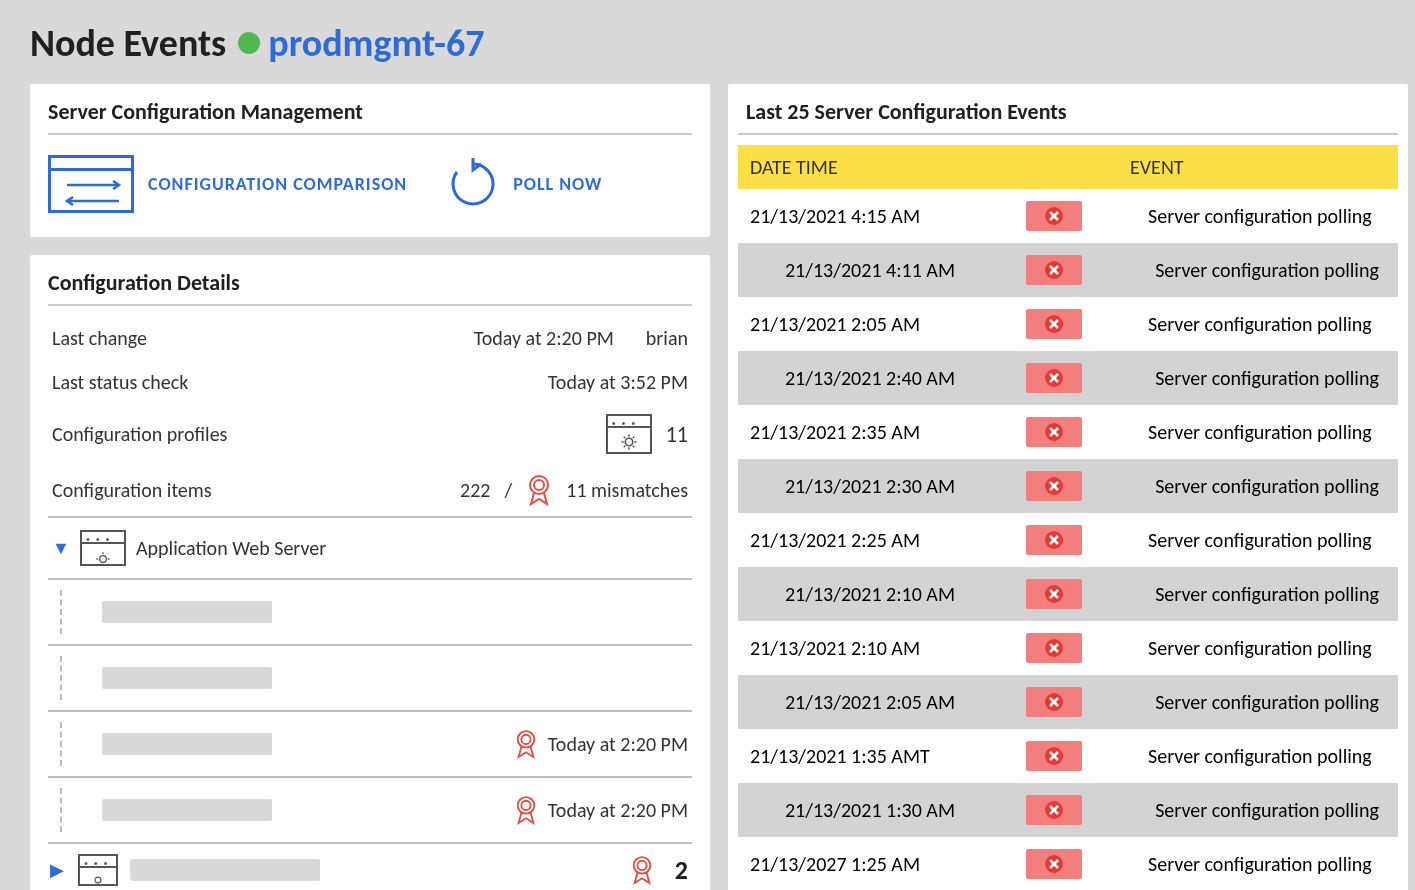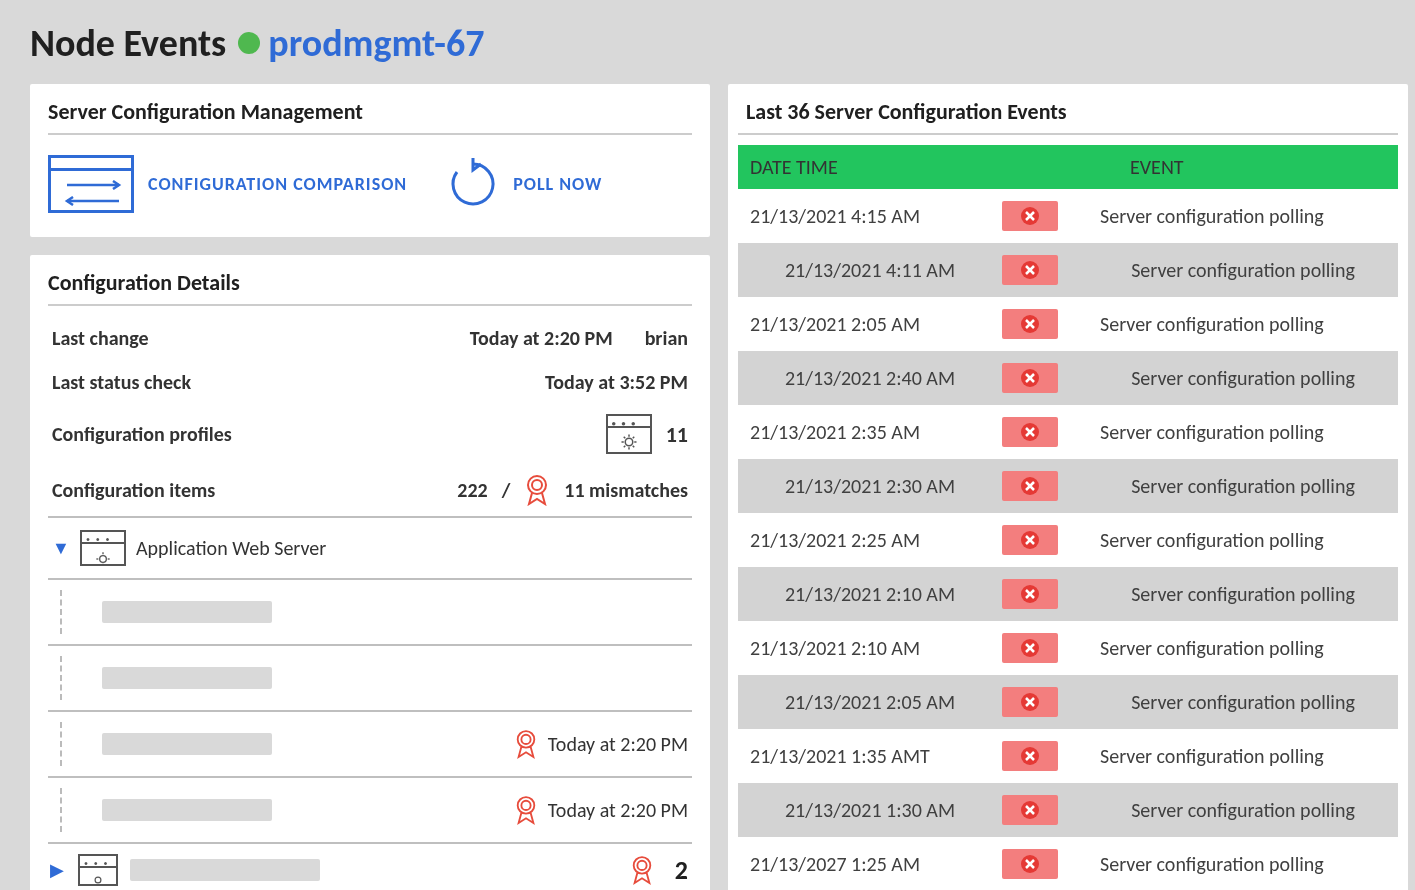--- a/index.html
+++ b/index.html
@@ -96,21 +96,20 @@
   .poll-icon svg { display:block; }
 
   
   .detail-row {
     display: flex;
     align-items: center;
     padding: 10px 4px;
     font-size: 20px;
     color: #333;
     gap: 18px;
-    font-weight: bold;
   }
   .detail-label { flex: 1; }
   .detail-val { display:flex; align-items:center; gap:14px;}
   .mini-window {
     width: 46px; height: 40px; border: 2px solid #555; position: relative;
   }
   .mini-window::before {
     content:""; position:absolute; top:10px; left:0; right:0; border-top:2px solid #555;
   }
   .mini-window .dots { position:absolute; top:2px; left:4px; font-size:8px; color:#555; letter-spacing:2px;}
@@ -142,32 +141,33 @@
     padding: 10px 4px 10px 0;
     gap: 12px;
   }
   .child-row .right { margin-left:auto; display:flex; align-items:center; gap:10px; font-size:20px;}
   .count-big { font-size:26px; font-weight:700; color:#202020; min-width:24px; text-align:right;}
 
   
   .event-head {
     display:grid;
     grid-template-columns: 300px 80px 1fr;
-    background:#22c55e;
+    background:#fde047;
     font-size:20px;
     color:#333;
     padding:10px 12px;
   }
   .event-row {
     display:grid;
     grid-template-columns: 240px 80px 1fr;
     align-items:center;
     padding: 12px 12px;
     font-size:20px;
-    color:#404040;
+    color:#000000;
+    gap:24px;
   }
   .event-row.alt { background:#d3d3d3;text-align:center; }
   .event-row .dt { white-space:nowrap; }
   .err-badge {
     background:#f37e7e;
     color:#fff;
     width:56px; height:30px;
     display:flex; align-items:center; justify-content:center;
     border-radius:2px;
     justify-self:center;
@@ -352,21 +352,21 @@
                 </span>
                 <span class="count-big">2</span>
               </div>
             </div>
           </div>
       </div>
 
     </div>
 
     <div class="card" style="padding:14px 10px;">
-      <div class="card-title" style="padding-left:8px;">Last 36 Server Configuration Events</div>
+      <div class="card-title" style="padding-left:8px;">Last 25 Server Configuration Events</div>
       <div class="event-head">
         <span>DATE TIME</span>
         <span></span>
         <span>EVENT</span>
       </div>
       <div id="event-rows">
           <div class="event-row">
             <span class="dt">21/13/2021  4:15 AM</span>
             <span class="err-badge">
               <svg width="20" height="20" viewBox="0 0 20 20">

